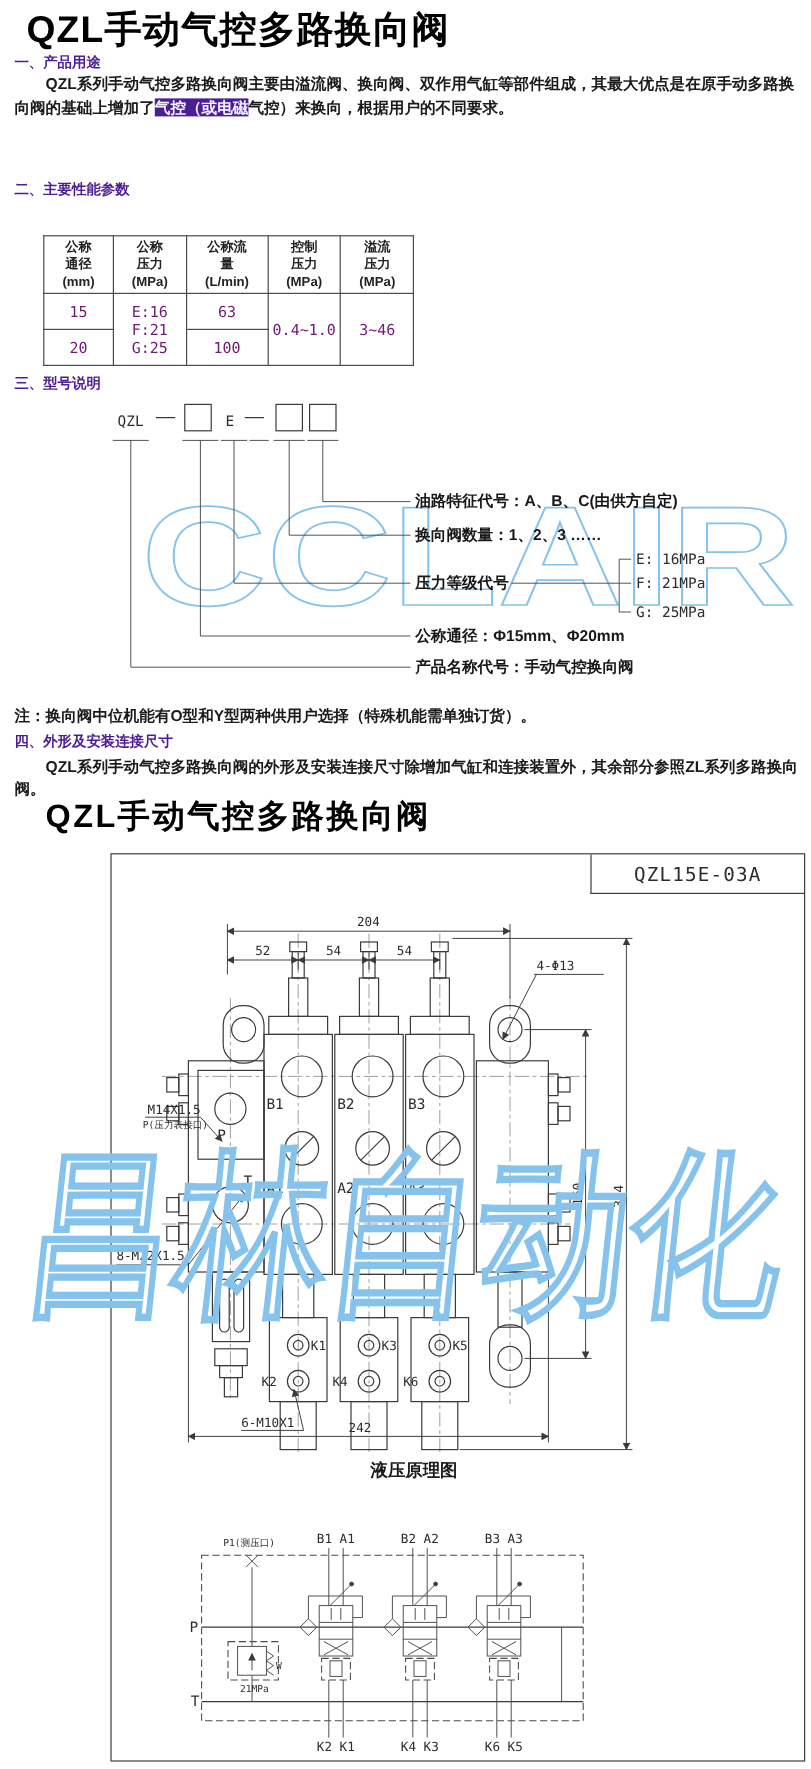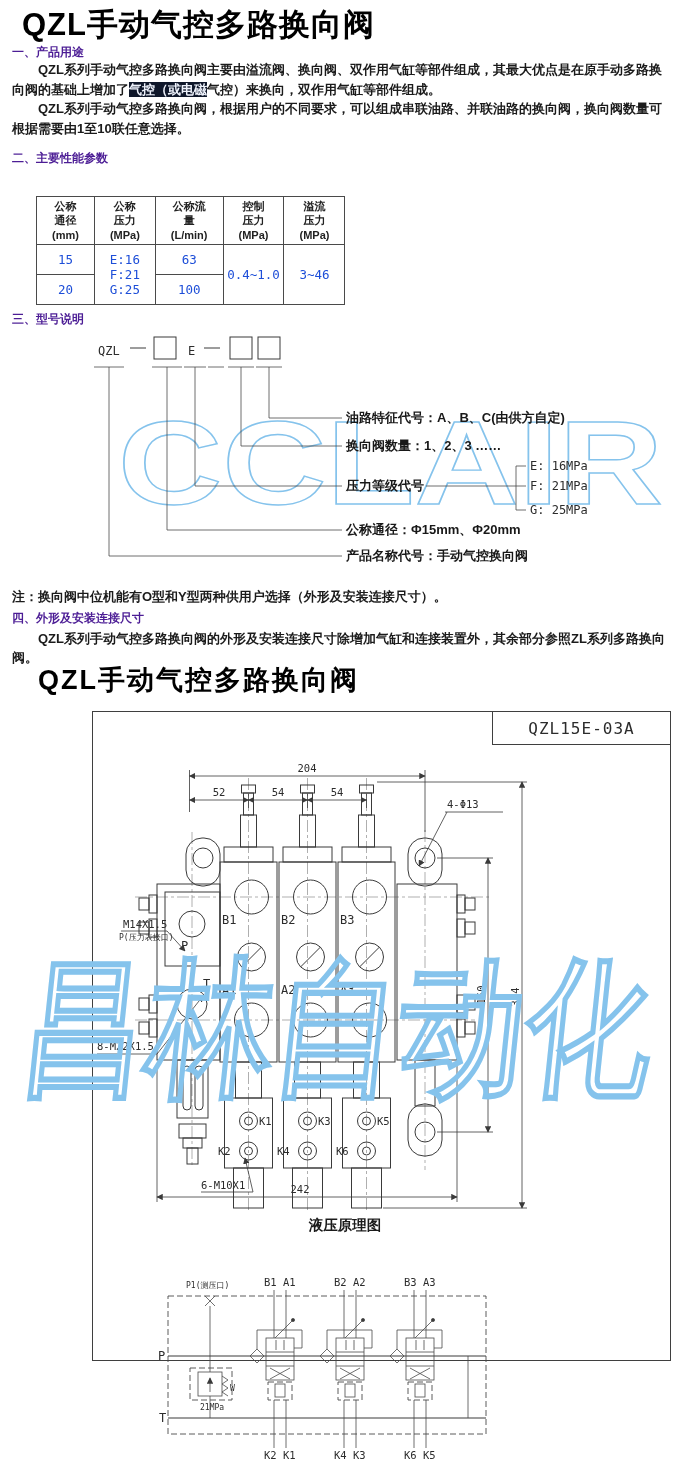--- a/index.html
+++ b/index.html
@@ -6,34 +6,34 @@
   html,body { background:#fff; }
   body {
     width:676px; height:1474px; position:relative; overflow:hidden;
     font-family:"Liberation Sans","DejaVu Sans",sans-serif; color:#1b1b1b;
   }
   .abs { position:absolute; }
   #page-title { left:22px; top:4px; font-size:31px; font-weight:700; letter-spacing:1px; color:#000; }
   .sec-head { left:12px; font-size:12px; font-weight:700; color:#4c1d95; }
   #sec1-body { left:12px; top:60px; width:658px; font-size:13px; font-weight:700; line-height:19.5px; }
   #sec1-body p { text-indent:2em; }
-  .hl { background:#0f172a; color:#eef2fb; }
+  .hl { background:#4c1d95; color:#eef2fb; }
   #note-line { left:12px; top:588px; font-size:13px; font-weight:700; }
   #sec4-body { left:12px; top:629px; width:658px; font-size:13px; font-weight:700; line-height:19px; }
   #sec4-body p { text-indent:2em; }
   #title2 { left:38px; top:662px; font-size:27px; font-weight:700; letter-spacing:2px; color:#000; }
 
   
   #param-table { left:36px; top:196px; border-collapse:collapse; }
   #param-table td { border:1px solid #4a4a4a; text-align:center; vertical-align:middle; }
   #param-table .th { font-size:11px; font-weight:700; line-height:1.3; height:40px; width:52px; padding:2px 15px; color:#222; }
-  #param-table .val { font-family:"DejaVu Sans Mono","Liberation Mono",monospace; font-weight:400; font-size:12.5px; color:#1d4ed8; height:30px; }
+  #param-table .val { font-family:"DejaVu Sans Mono","Liberation Mono",monospace; font-weight:400; font-size:12.5px; color:#701a75; height:30px; }
 
   
-  #drawing-frame { left:92px; top:711px; width:579px; height:650px; border:1.5px solid #3f3f3f; }
+  #drawing-frame { left:92px; top:711px; width:579px; height:757px; border:1.5px solid #3f3f3f; }
   #frame-codebox { position:absolute; top:0; right:0; width:178px; height:33px; border-left:1.5px solid #3f3f3f; border-bottom:1.5px solid #3f3f3f; display:flex; align-items:center; justify-content:center; }
   #frame-code { font-family:"DejaVu Sans Mono","Liberation Mono",monospace; font-size:16px; letter-spacing:1px; color:#2c2c2c; }
   #schematic-title { left:245px; top:1216px; width:200px; text-align:center; font-size:14.5px; font-weight:700; }
   #footer-brand { left:480px; top:1437px; width:186px; text-align:right; font-size:17px; font-weight:600; color:#161616;margin-top:41px; }
 
   
   .ln   { stroke:#3a3a3a; stroke-width:1; fill:none; }
   .lnthin { stroke:#4a4a4a; stroke-width:0.8; fill:none; }
   .cl   { stroke:#8d8d8d; stroke-width:0.7; stroke-dasharray:12 3 3 3; fill:none; }
   .dash { stroke:#4a4a4a; stroke-width:0.9; stroke-dasharray:6 3; fill:none; }
@@ -44,22 +44,21 @@
   .lbl  { font-family:"Liberation Sans","DejaVu Sans",sans-serif; font-size:13px; font-weight:600; fill:#181818; }
   .wm   { fill:none; stroke:#85c3ec; stroke-width:1.4; font-weight:700; font-family:"Liberation Sans","DejaVu Sans",sans-serif; }
 </style>
 </head>
 <body>
 
 <div class="abs" id="page-title">QZL手动气控多路换向阀</div>
 
 <div class="abs sec-head" style="top:44px">一、产品用途</div>
 <div class="abs" id="sec1-body">
-  <p><span>QZL系列手动气控多路换向阀主要由溢流阀、换向阀、双作用气缸等部件组成，其最大优点是在原手动多路换向阀的基础上增加了</span><span class="hl">气控（或电磁</span><span>气控）来换向，双作用气缸等部件组成。</span></p>
-  <p>QZL系列手动气控多路换向阀，根据用户的不同要求，可以组成串联油路、并联油路的换向阀，换向阀数量可根据需要由1至10联任意选择。</p>
+  <p><span>QZL系列手动气控多路换向阀主要由溢流阀、换向阀、双作用气缸等部件组成，其最大优点是在原手动多路换向阀的基础上增加了</span><span class="hl">气控（或电磁</span><span>气控）来换向，根据用户的不同要求。</span></p>
 </div>
 
 <div class="abs sec-head" style="top:150px">二、主要性能参数</div>
 <table class="abs" id="param-table">
   <tbody>
       <tr>
     <td class="th">
           <div>公称通径</div>
           <div>(mm)</div>
         </td>
@@ -138,21 +137,21 @@
     <text class="lbl" x="256" y="116">换向阀数量：1、2、3 ……</text>
     <text class="lbl" x="256" y="156">压力等级代号</text>
     <text class="txt" x="440" y="136" font-size="12.5">E: 16MPa</text>
     <text class="txt" x="440" y="156" font-size="12.5">F: 21MPa</text>
     <text class="txt" x="440" y="180" font-size="12.5">G: 25MPa</text>
     <text class="lbl" x="256" y="200">公称通径：Φ15mm、Φ20mm</text>
     <text class="lbl" x="256" y="226">产品名称代号：手动气控换向阀</text>
   </g>
 </svg>
 
-<div class="abs" id="note-line">注：换向阀中位机能有O型和Y型两种供用户选择（外形及安装连接尺寸）。</div>
+<div class="abs" id="note-line">注：换向阀中位机能有O型和Y型两种供用户选择（特殊机能需单独订货）。</div>
 <div class="abs sec-head" style="top:610px">四、外形及安装连接尺寸</div>
 <div class="abs" id="sec4-body">
   <p>QZL系列手动气控多路换向阀的外形及安装连接尺寸除增加气缸和连接装置外，其余部分参照ZL系列多路换向阀。</p>
 </div>
 
 <div class="abs" id="title2">QZL手动气控多路换向阀</div>
 
 <div class="abs" id="drawing-frame">
   <div id="frame-codebox">
     <span id="frame-code">QZL15E-03A</span>

